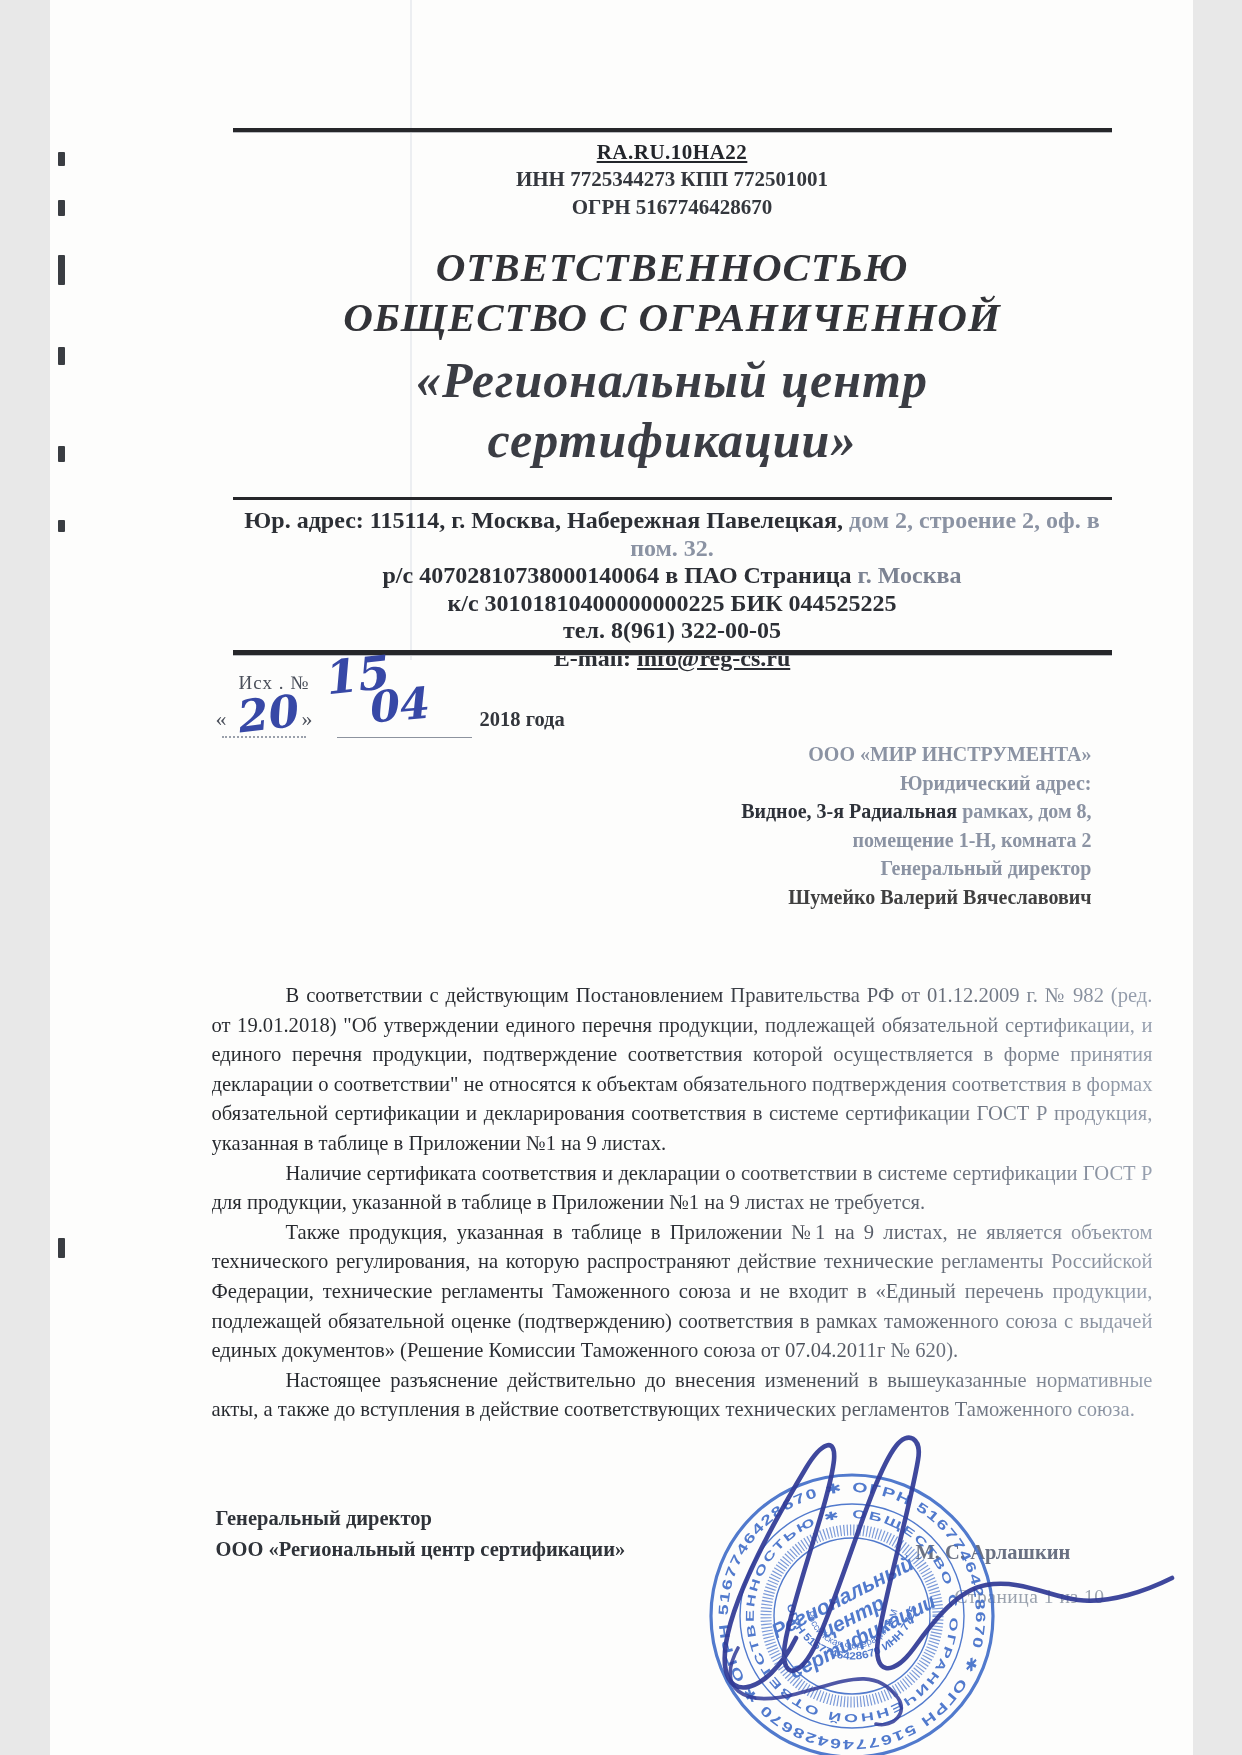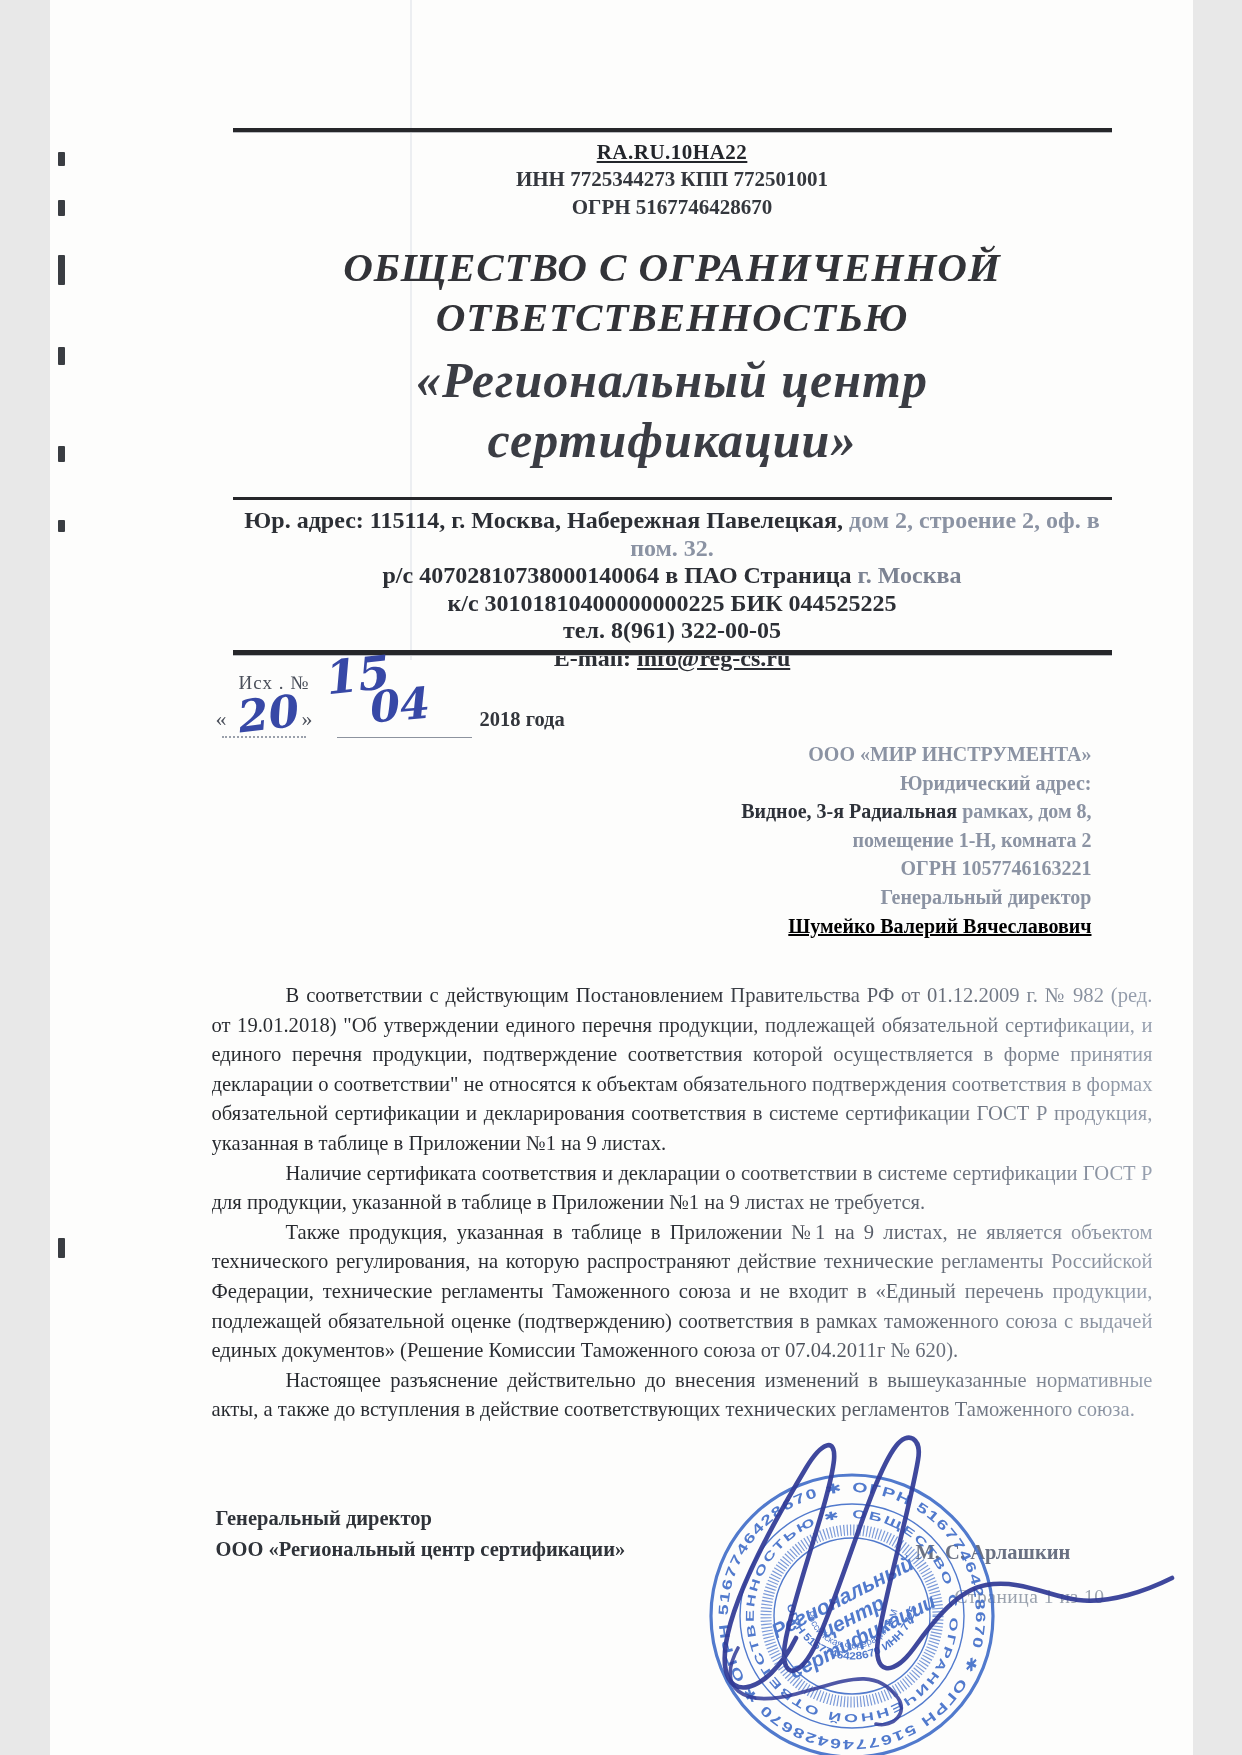--- a/index.html
+++ b/index.html
@@ -69,22 +69,22 @@
 
   <div class="rule rule-soft" style="top:128px;height:4px;"></div>
 
   <div class="head-center" style="top:140px;">
     <div class="regnum">RA.RU.10НА22</div>
     <div class="idline">ИНН 7725344273 КПП 772501001</div>
     <div class="idline">ОГРН 5167746428670</div>
   </div>
 
   <div class="head-center" style="top:242px;">
+    <div class="org-form">ОТВЕТСТВЕННОСТЬЮ</div>
     <div class="org-form">ОБЩЕСТВО С ОГРАНИЧЕННОЙ</div>
-    <div class="org-form">ОТВЕТСТВЕННОСТЬЮ</div>
     <div class="org-name" style="margin-top:8px;">«Региональный центр</div>
     <div class="org-name">сертификации»</div>
   </div>
 
   <div class="rule" style="top:497px;height:3px;"></div>
 
   <div class="head-center addr" style="top:507px;">
     <div><span>Юр. адрес: 115114, г. Москва, Набережная Павелецкая,</span><span class="fade1"> дом 2, строение 2, оф. в пом. 32.</span></div>
     <div><span>р/с 40702810738000140064 в ПАО Страница</span><span class="fade2"> г. Москва</span></div>
     <div>к/с 30101810400000000225  БИК 044525225</div>
@@ -102,23 +102,22 @@
   <div class="blank-dotted" style="left:172px;top:712px;width:84px;height:24px;"></div>
   <div class="blank-solid" style="left:287px;top:713px;width:135px;height:24px;"></div>
   <div class="abs hand" style="left:320px;top:680px;font-size:43px;transform:rotate(-5deg);">04</div>
   <div class="abs year-text" style="left:430px;top:708px;font-weight:bold;">2018 года</div>
 
   <div class="recip" style="top:740px;">
     <div class="fade1">ООО «МИР ИНСТРУМЕНТА»</div>
     <div class="fade1">Юридический адрес:</div>
     <div><span>Видное, 3-я Радиальная </span><span class="fade1">рамках, дом 8,</span></div>
     <div class="fade1">помещение 1-Н, комната 2</div>
-    <div class="fade1">ОГРН 1057746163221</div>
     <div class="fade1">Генеральный директор</div>
-    <div style="color:#000000;text-decoration:underline;">Шумейко Валерий Вячеславович</div>
+    <div style="color:#404040;">Шумейко Валерий Вячеславович</div>
   </div>
 
   <div class="bodytext" style="top:981px;">
     <p>В соответствии с действующим Постановлением Правительства РФ от 01.12.2009 г. № 982 (ред. от 19.01.2018)  "Об утверждении единого перечня продукции, подлежащей обязательной сертификации, и единого перечня продукции, подтверждение соответствия которой осуществляется в форме принятия декларации о соответствии" не относятся к объектам обязательного подтверждения соответствия в формах обязательной сертификации и декларирования соответствия  в системе сертификации ГОСТ Р продукция, указанная в таблице в Приложении №1 на 9 листах.</p>
     <p>Наличие сертификата соответствия и декларации о соответствии в системе сертификации ГОСТ Р  для продукции, указанной в таблице в Приложении №1 на 9 листах не требуется.</p>
     <p>Также продукция, указанная в таблице в Приложении №1 на 9 листах,  не является объектом технического регулирования, на которую распространяют действие технические регламенты Российской Федерации, технические регламенты Таможенного союза и не входит в «Единый перечень продукции, подлежащей обязательной оценке (подтверждению) соответствия в рамках таможенного союза с выдачей единых документов» (Решение Комиссии Таможенного союза от 07.04.2011г № 620).</p>
     <p>Настоящее разъяснение действительно до внесения изменений в вышеуказанные нормативные акты, а также до вступления в действие соответствующих технических регламентов Таможенного союза.</p>
   </div>
 
   <div class="abs sig" style="left:166px;top:1503px;">

